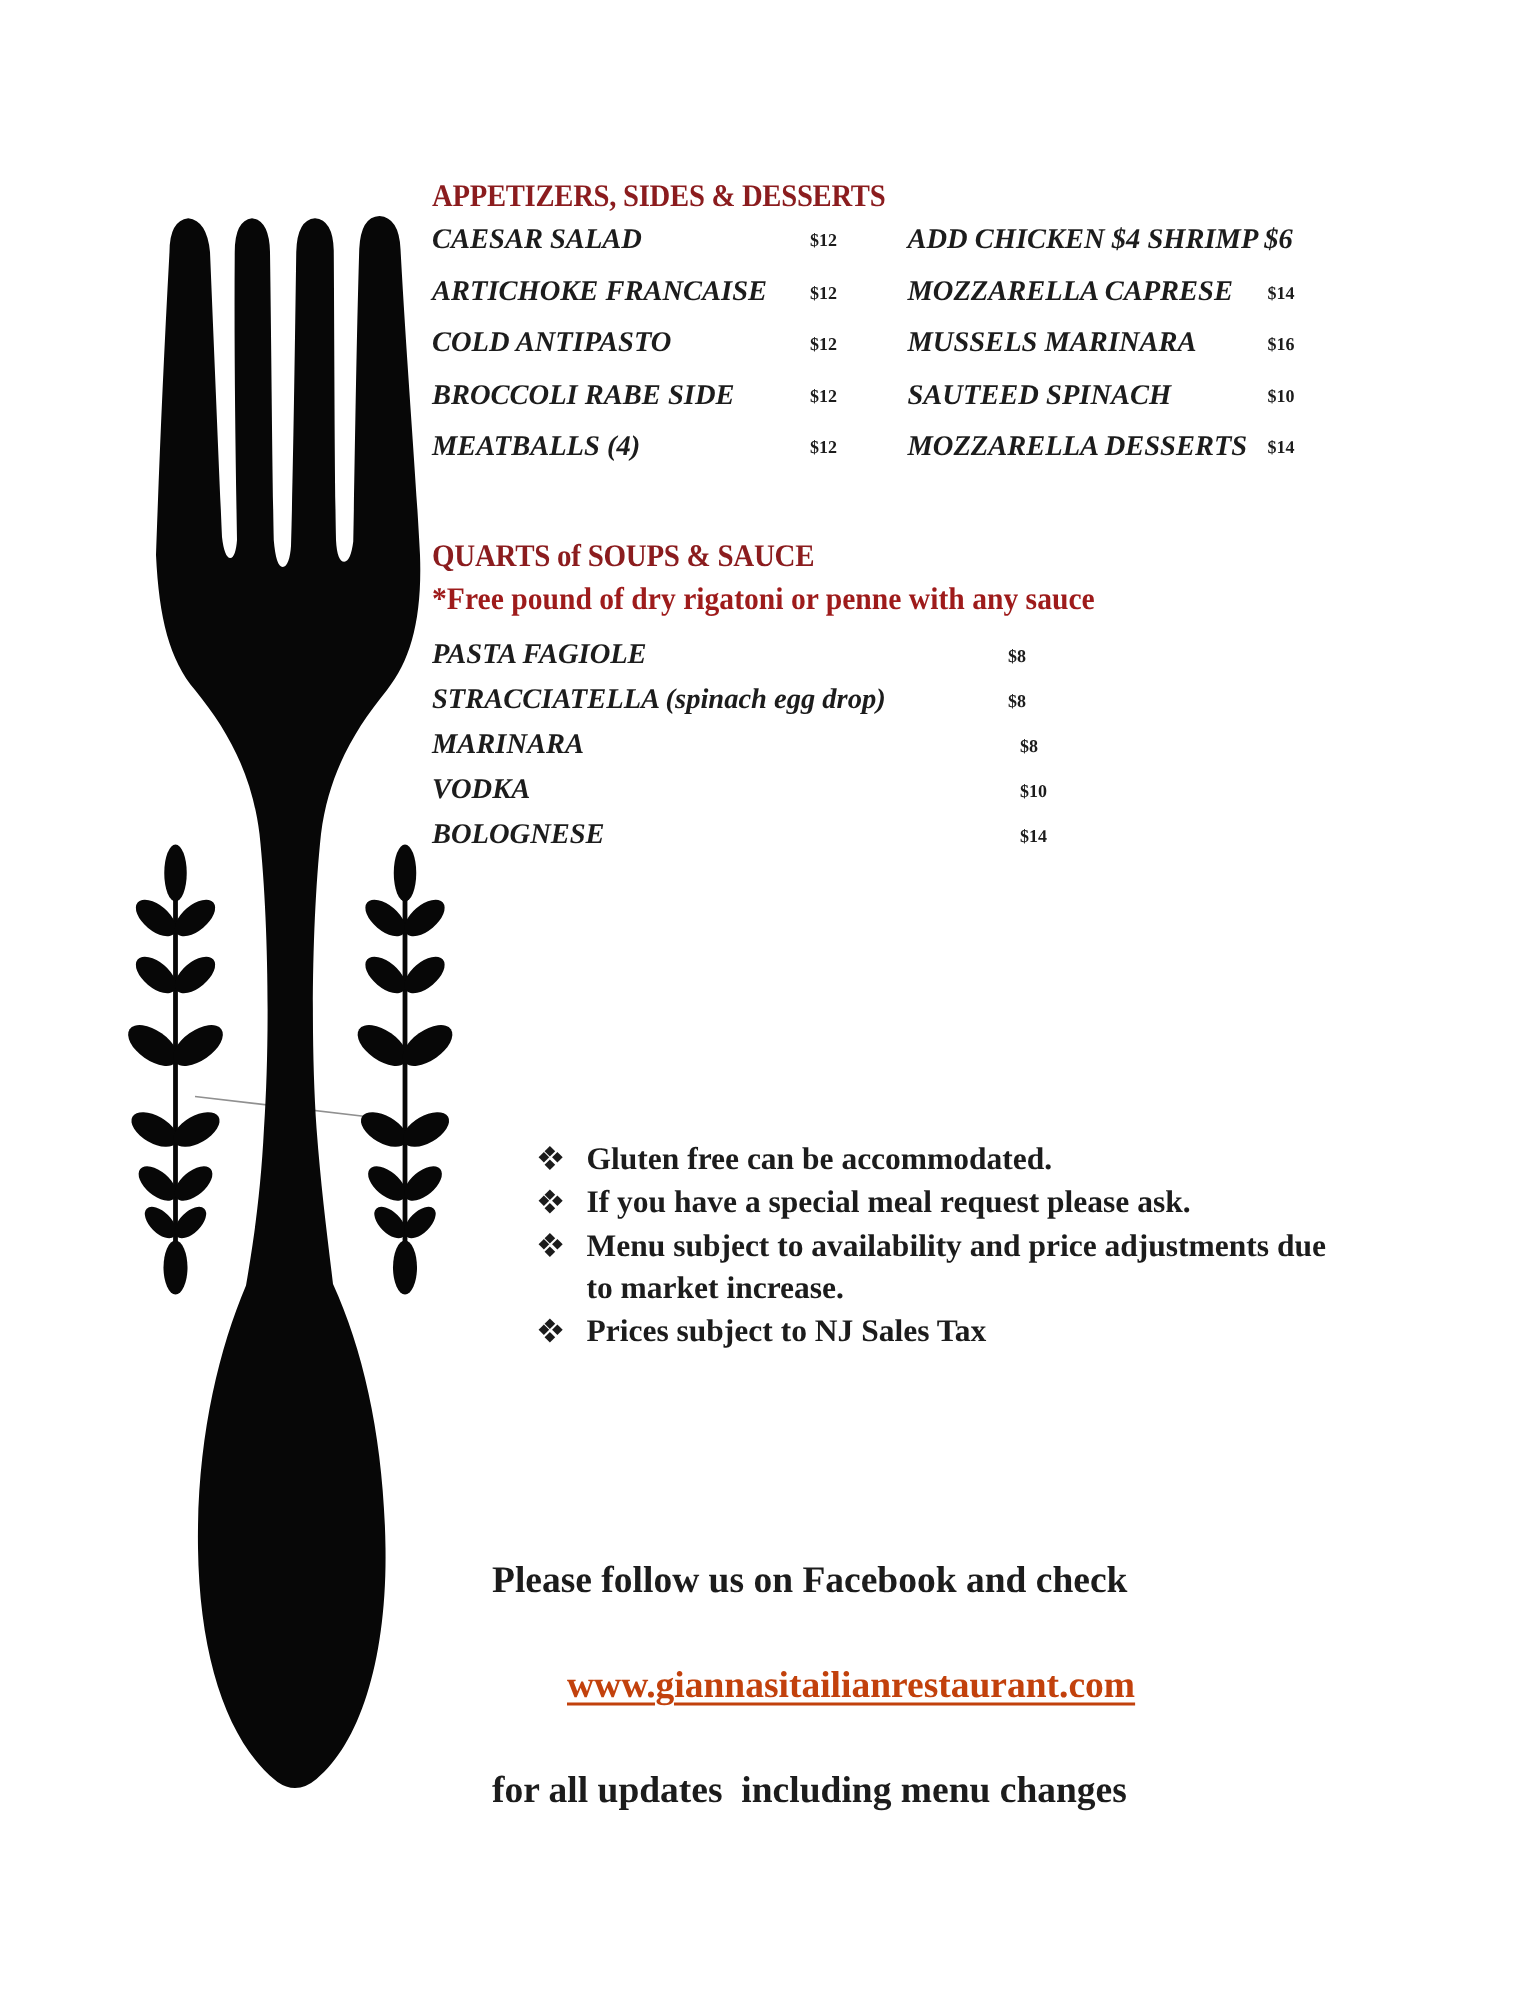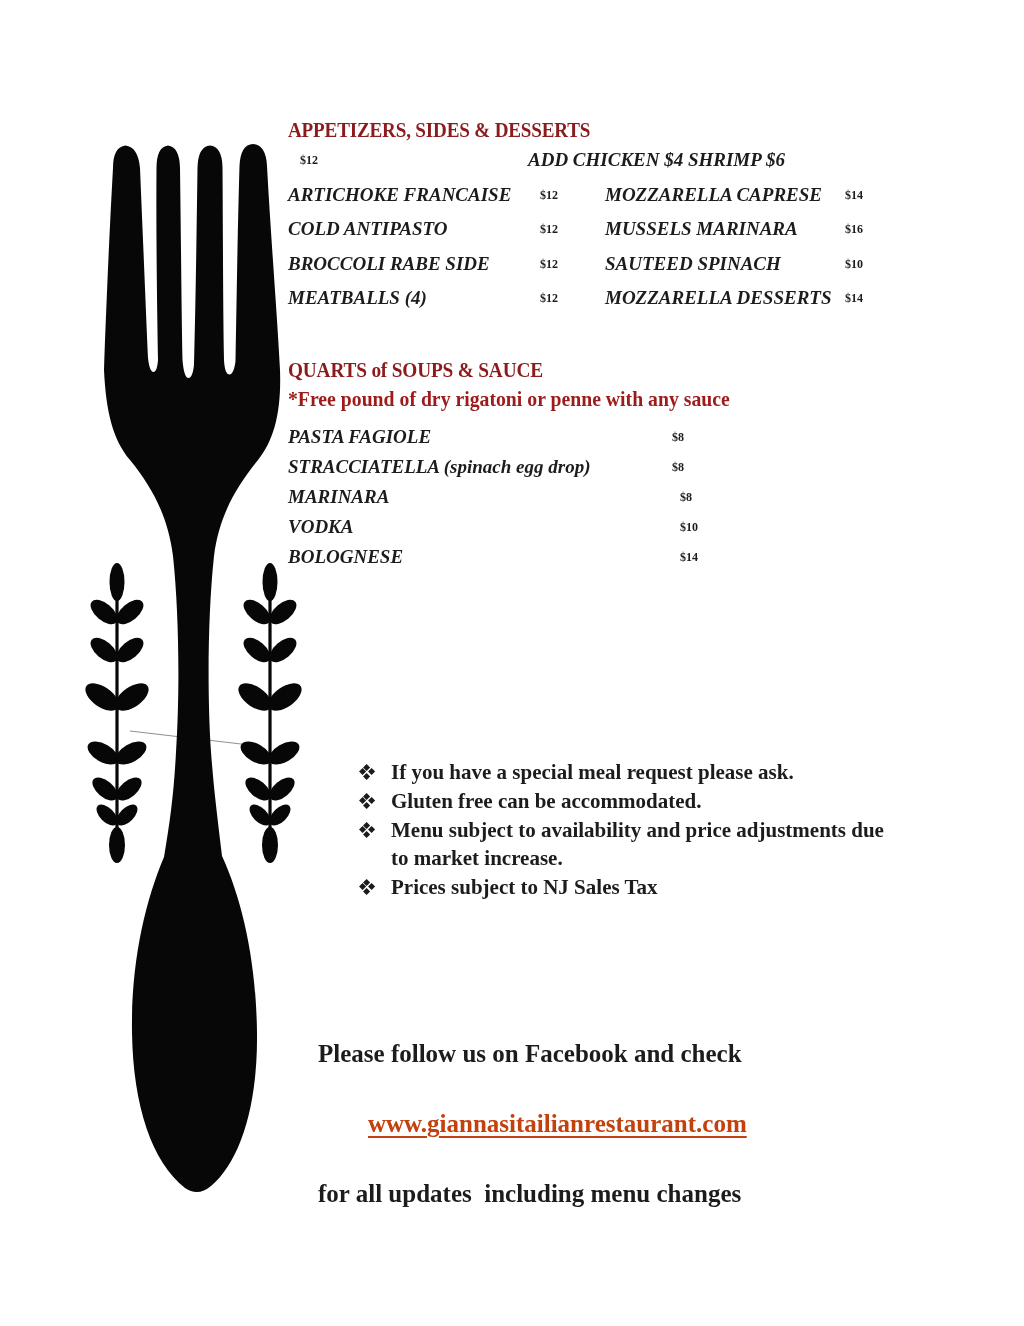--- a/index.html
+++ b/index.html
@@ -69,21 +69,21 @@
   .bullet i{
     position:absolute;width:5.2px;height:5.2px;background:#1c1c1c;
     transform:rotate(45deg);
   }
   .bullet i:nth-child(1){left:4.4px;top:0;}
   .bullet i:nth-child(2){left:0;top:4.4px;}
   .bullet i:nth-child(3){left:8.8px;top:4.4px;}
   .bullet i:nth-child(4){left:4.4px;top:8.8px;}
 
   
-  .footer{position:absolute;left:318px;top:1036px;width:560px;}
+  .footer{position:absolute;left:328px;top:1036px;width:560px;}
   .footer-line{
     font-size:25px;font-weight:bold;line-height:35px;
     white-space:pre-wrap;color:#1c1c1c;
   }
   .footer-link{
     color:#c2410c;text-decoration:underline;
     text-decoration-thickness:2px;text-underline-offset:4px;
     cursor:pointer;
   }
 </style>
@@ -157,20 +157,21 @@
     <use href="#branch" transform="translate(117 557)"></use>
     <use href="#branch" transform="translate(270 557)"></use>
   </svg>
 
   <div class="content">
 
     <section class="appetizers">
       <div class="section-heading">APPETIZERS, SIDES &amp; DESSERTS</div>
       <div class="app-rows">
         <div class="app-row">
+          <span class="item-name">CAESAR SALAD</span>
           <span class="item-price">$12</span>
           <span class="item-name">ADD CHICKEN $4 SHRIMP $6</span>
           <span class="item-price"></span>
         </div>
         <div class="app-row">
           <span class="item-name">ARTICHOKE FRANCAISE</span>
           <span class="item-price">$12</span>
           <span class="item-name">MOZZARELLA CAPRESE</span>
           <span class="item-price">$14</span>
         </div>
@@ -223,30 +224,30 @@
     </section>
 
     <ul class="notes">
       <li class="note-item">
         <span class="bullet">
             <i></i>
             <i></i>
             <i></i>
             <i></i>
           </span>
+        <span class="note-text">Gluten free can be accommodated.</span>
+      </li>
+      <li class="note-item">
+        <span class="bullet">
+            <i></i>
+            <i></i>
+            <i></i>
+            <i></i>
+          </span>
         <span class="note-text">If you have a special meal request please ask.</span>
-      </li>
-      <li class="note-item">
-        <span class="bullet">
-            <i></i>
-            <i></i>
-            <i></i>
-            <i></i>
-          </span>
-        <span class="note-text">Gluten free can be accommodated.</span>
       </li>
       <li class="note-item">
         <span class="bullet">
             <i></i>
             <i></i>
             <i></i>
             <i></i>
           </span>
         <span class="note-text">Menu subject to availability and price adjustments due to market increase.</span>
       </li>

